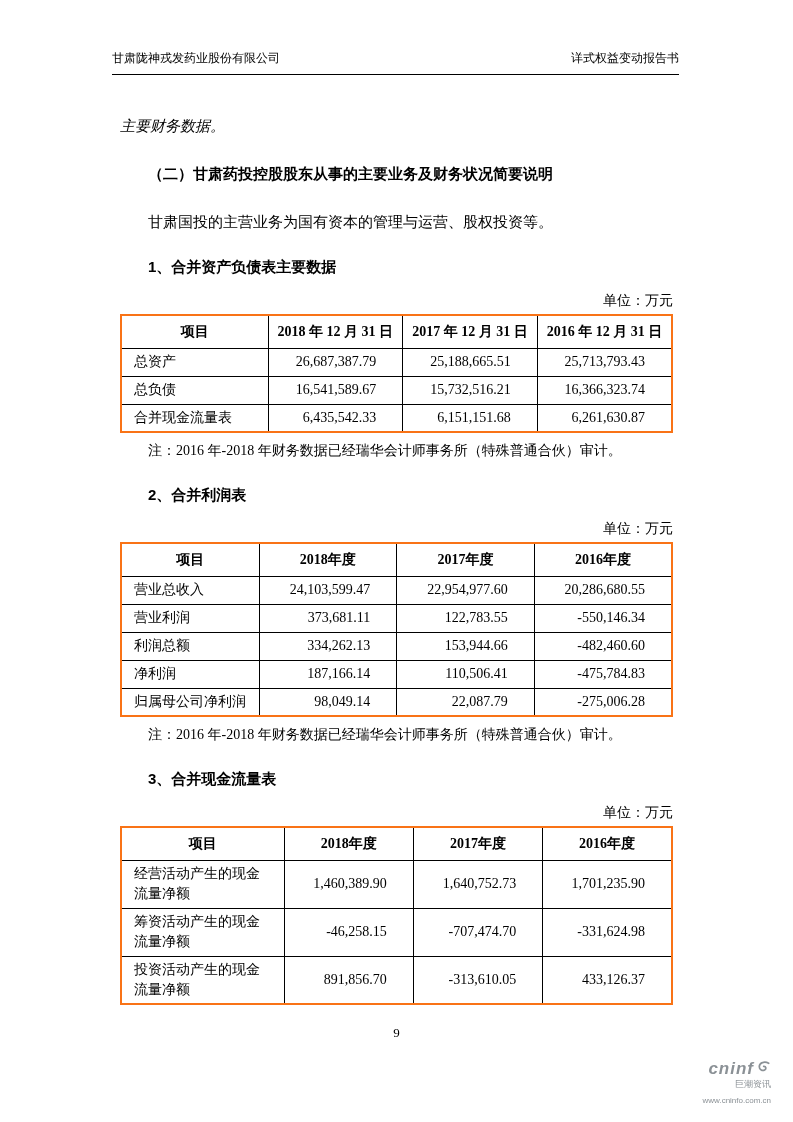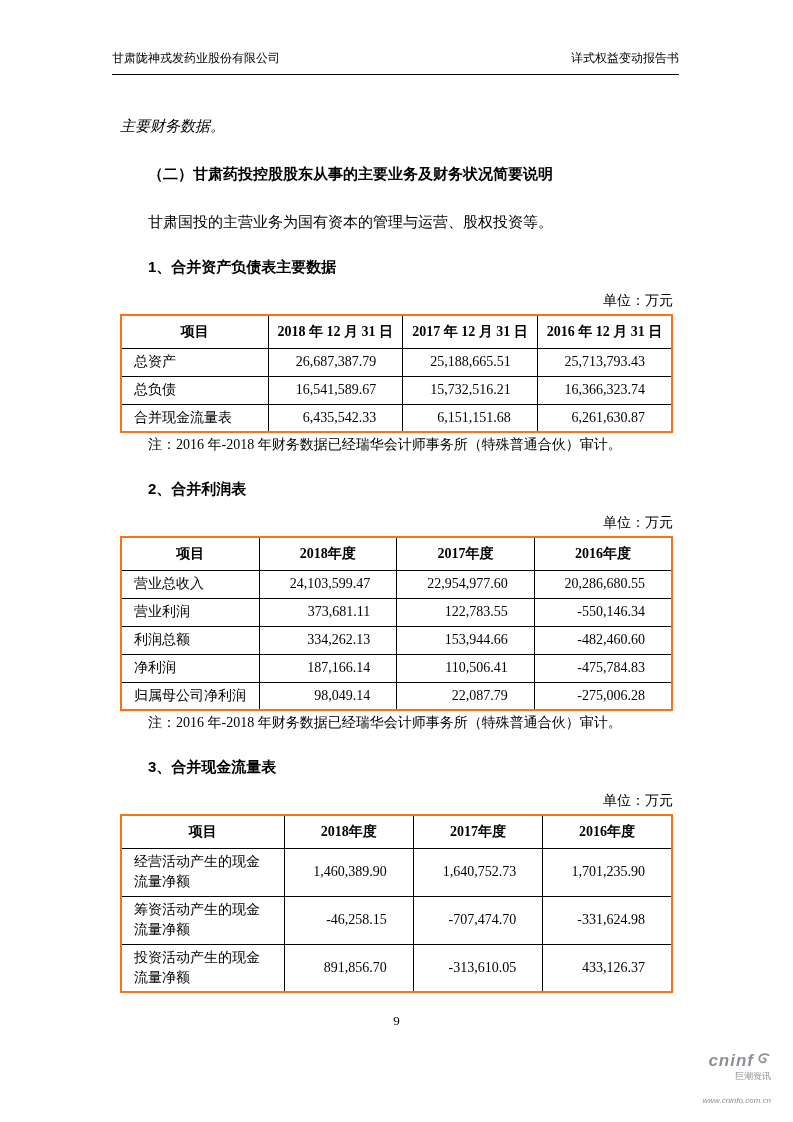--- a/index.html
+++ b/index.html
@@ -58,36 +58,36 @@
     font-size:14px;
   }
   tbody tr { height:28px; }
   td.label-cell { text-align:left; padding:3px 12px; }
   td.num-cell { text-align:right; padding:3px 26px 3px 4px; }
   .tbl-balance th:first-child { width:147px; }
   .tbl-profit  th:first-child { width:138px; }
   .tbl-cash    th:first-child { width:163px; }
   .tbl-cash tbody tr { height:48px; }
   .tbl-cash td.label-cell { line-height:1.45; }
-  .note { margin-top:3px; padding-left:28px; font-size:14px; }
+  .note { margin-top:9px; padding-left:28px; font-size:14px; }
   .page-number { margin-top:20px; text-align:center; font-size:13px; }
   .logo {
     position:absolute;
     right:22px; bottom:16px;
     text-align:right;
     color:#8b9196;
     font-family:"Liberation Sans", sans-serif;
     line-height:1.1;
   }
   .logo-top {
     display:flex; align-items:center; justify-content:flex-end; gap:2px;
     font-size:17px; font-weight:bold; font-style:italic; letter-spacing:1px;text-align:center;
   }
   .logo-sub { font-size:9px; margin-top:1px; }
-  .logo-url { font-size:8px; margin-top:15px;font-style:italic; }
+  .logo-url { font-size:8px; margin-top:7px; }
 </style>
 </head>
 <body>
 
 <div class="page">
 
   <div class="doc-header">
     <span>甘肃陇神戎发药业股份有限公司</span>
     <span>详式权益变动报告书</span>
   </div>

